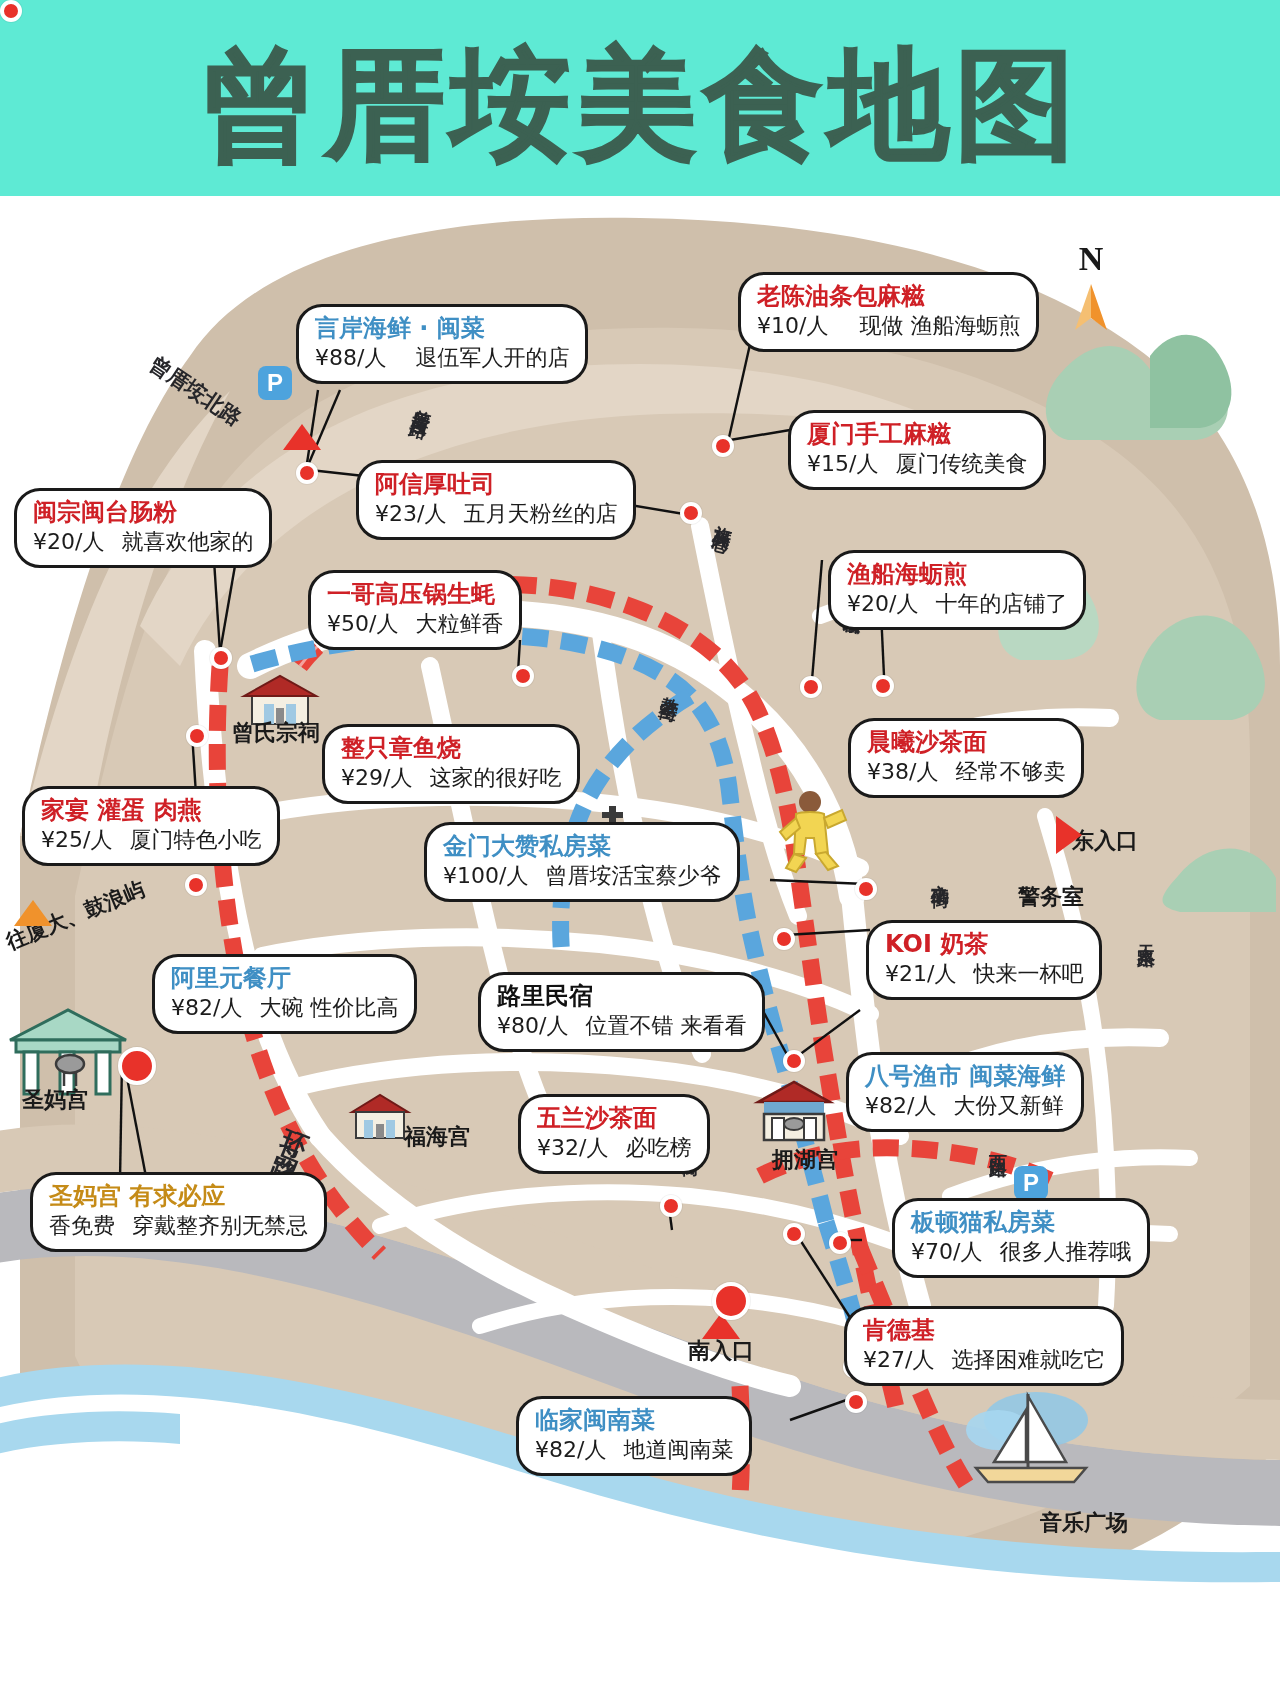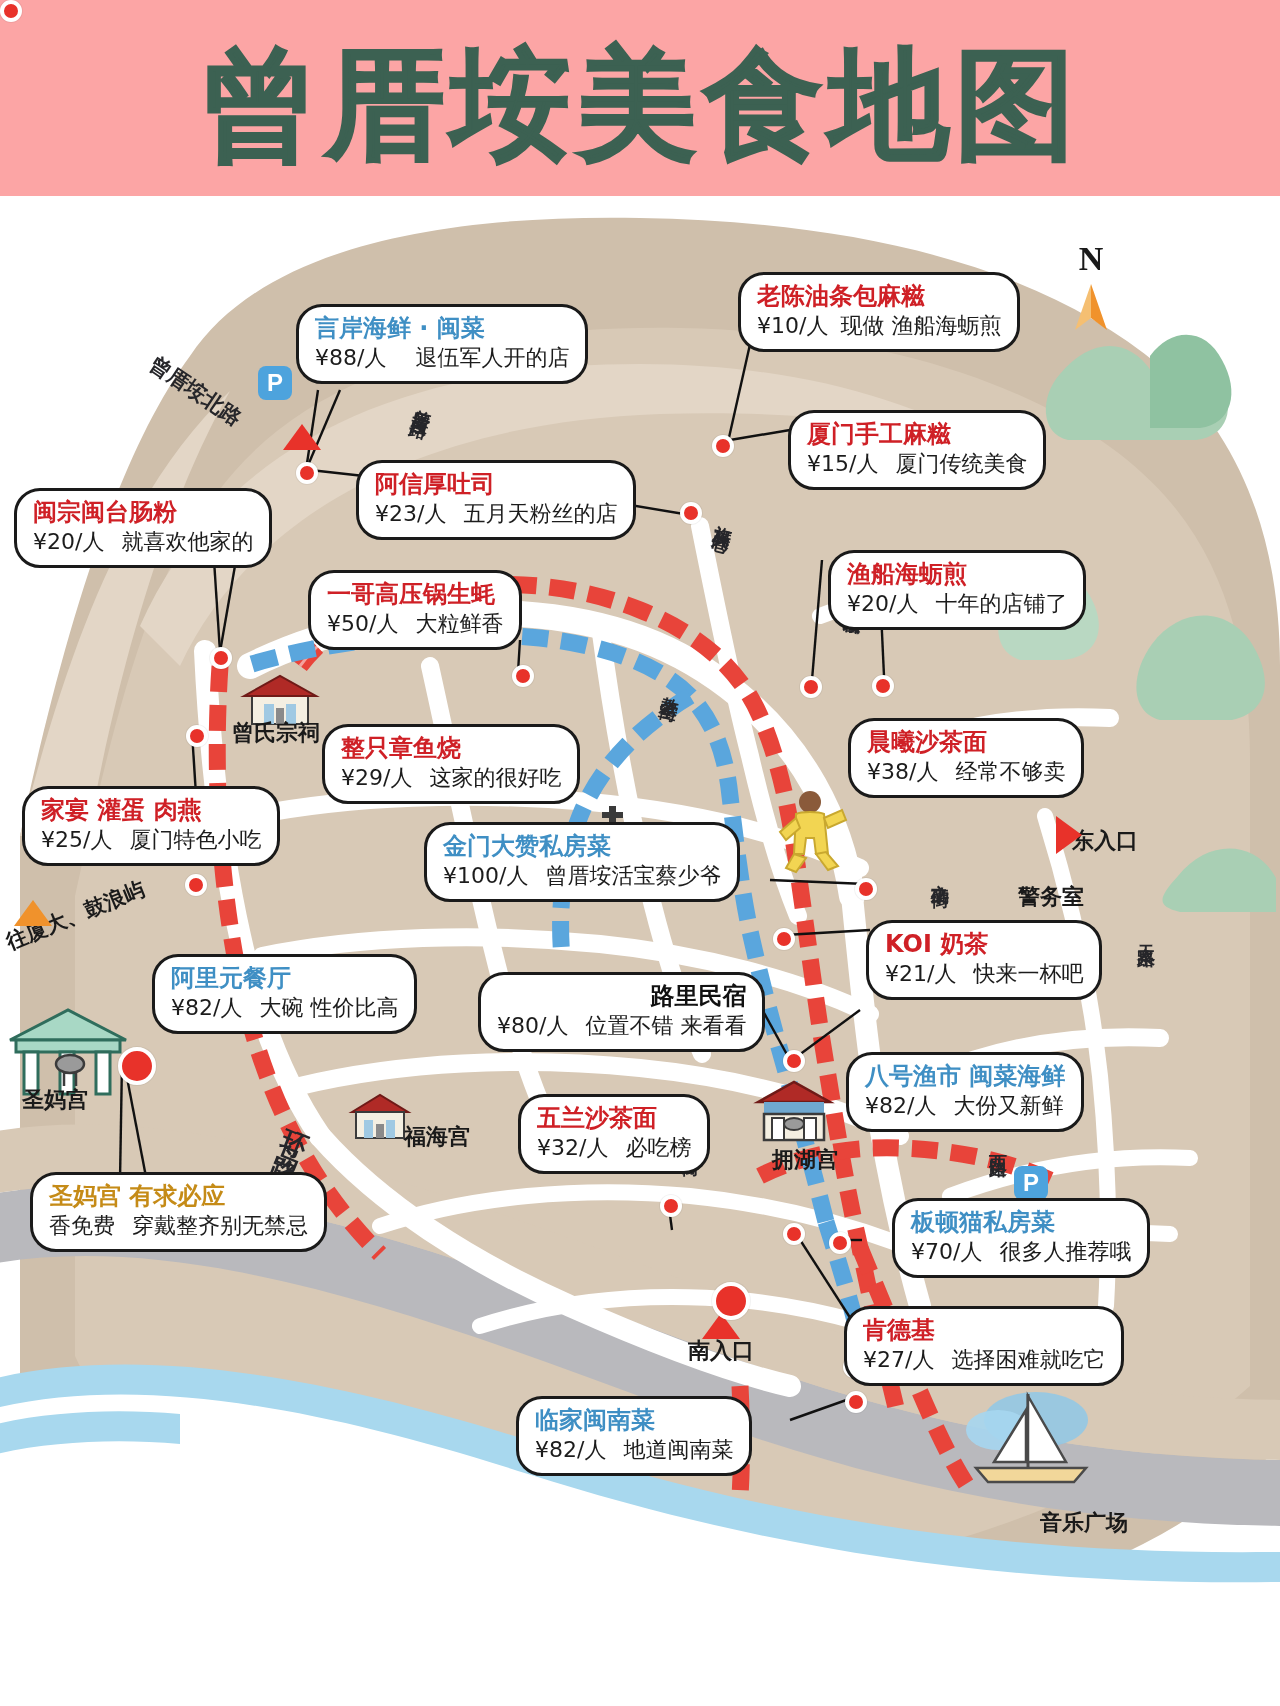--- a/index.html
+++ b/index.html
@@ -3,21 +3,21 @@
 <meta charset="utf-8">
 <title>曾厝垵美食地图</title>
 <style>
   * { box-sizing: border-box; margin: 0; padding: 0; }
   html, body {
     width: 1280px; height: 1706px;
     background: #ffffff;
     font-family: "Liberation Sans", "DejaVu Sans", sans-serif;
     overflow: hidden;
   }
-  #root { position: relative; width: 1280px; height: 1706px; background: #fca5a5; }
+  #root { position: relative; width: 1280px; height: 1706px; background: #5eead4; }
 
   
   .title {
     position: absolute; left: 0; top: 34px; width: 1280px;
     text-align: center;
     font-size: 120px; font-weight: bold;
     letter-spacing: 6px;
     color: #3c6152;
     font-family: "DejaVu Sans", "Liberation Sans", sans-serif;
     line-height: 1.18;
@@ -43,21 +43,21 @@
     font-size: 24px; font-weight: bold; line-height: 1.22;
     font-family: "DejaVu Sans", "Liberation Sans", sans-serif;
   }
   .lbl .s {
     display: block;
     font-size: 22px; color: #1c1c1c; line-height: 1.28; margin-top: 1px;
     font-family: "DejaVu Sans", "Liberation Sans", sans-serif;
   }
   .c-red   .t { color: #cf2026; }
   .c-blue  .t { color: #3f8fc4; }
-  .c-black .t { color: #111111; text-align: right; }
+  .c-black .t { color: #111111; }
   .c-gold  .t { color: #c58b17; }
 
   
   .pname {
     position: absolute; z-index: 30;
     font-size: 22px; font-weight: bold; color: #1a1a1a;
     font-family: "DejaVu Sans", "Liberation Sans", sans-serif;
     white-space: nowrap;
   }
   .street {
@@ -358,21 +358,21 @@
     <span class="t">言岸海鲜 · 闽菜</span>
     <span class="s">
       <span style="margin-right: 22px;">¥88/人</span>
       <span>退伍军人开的店</span>
     </span>
   </div>
 
   <div class="lbl c-red" style="left:738px;top:272px">
     <span class="t">老陈油条包麻糍</span>
     <span class="s">
-      <span style="margin-right: 5px;">¥10/人</span>
+      <span style="margin-right: 24px;">¥10/人</span>
       <span>现做 渔船海蛎煎</span>
     </span>
   </div>
 
   <div class="lbl c-red" style="left:788px;top:410px">
     <span class="t">厦门手工麻糍</span>
     <span class="s">
       <span style="margin-right: 10px;">¥15/人</span>
       <span>厦门传统美食</span>
     </span>

